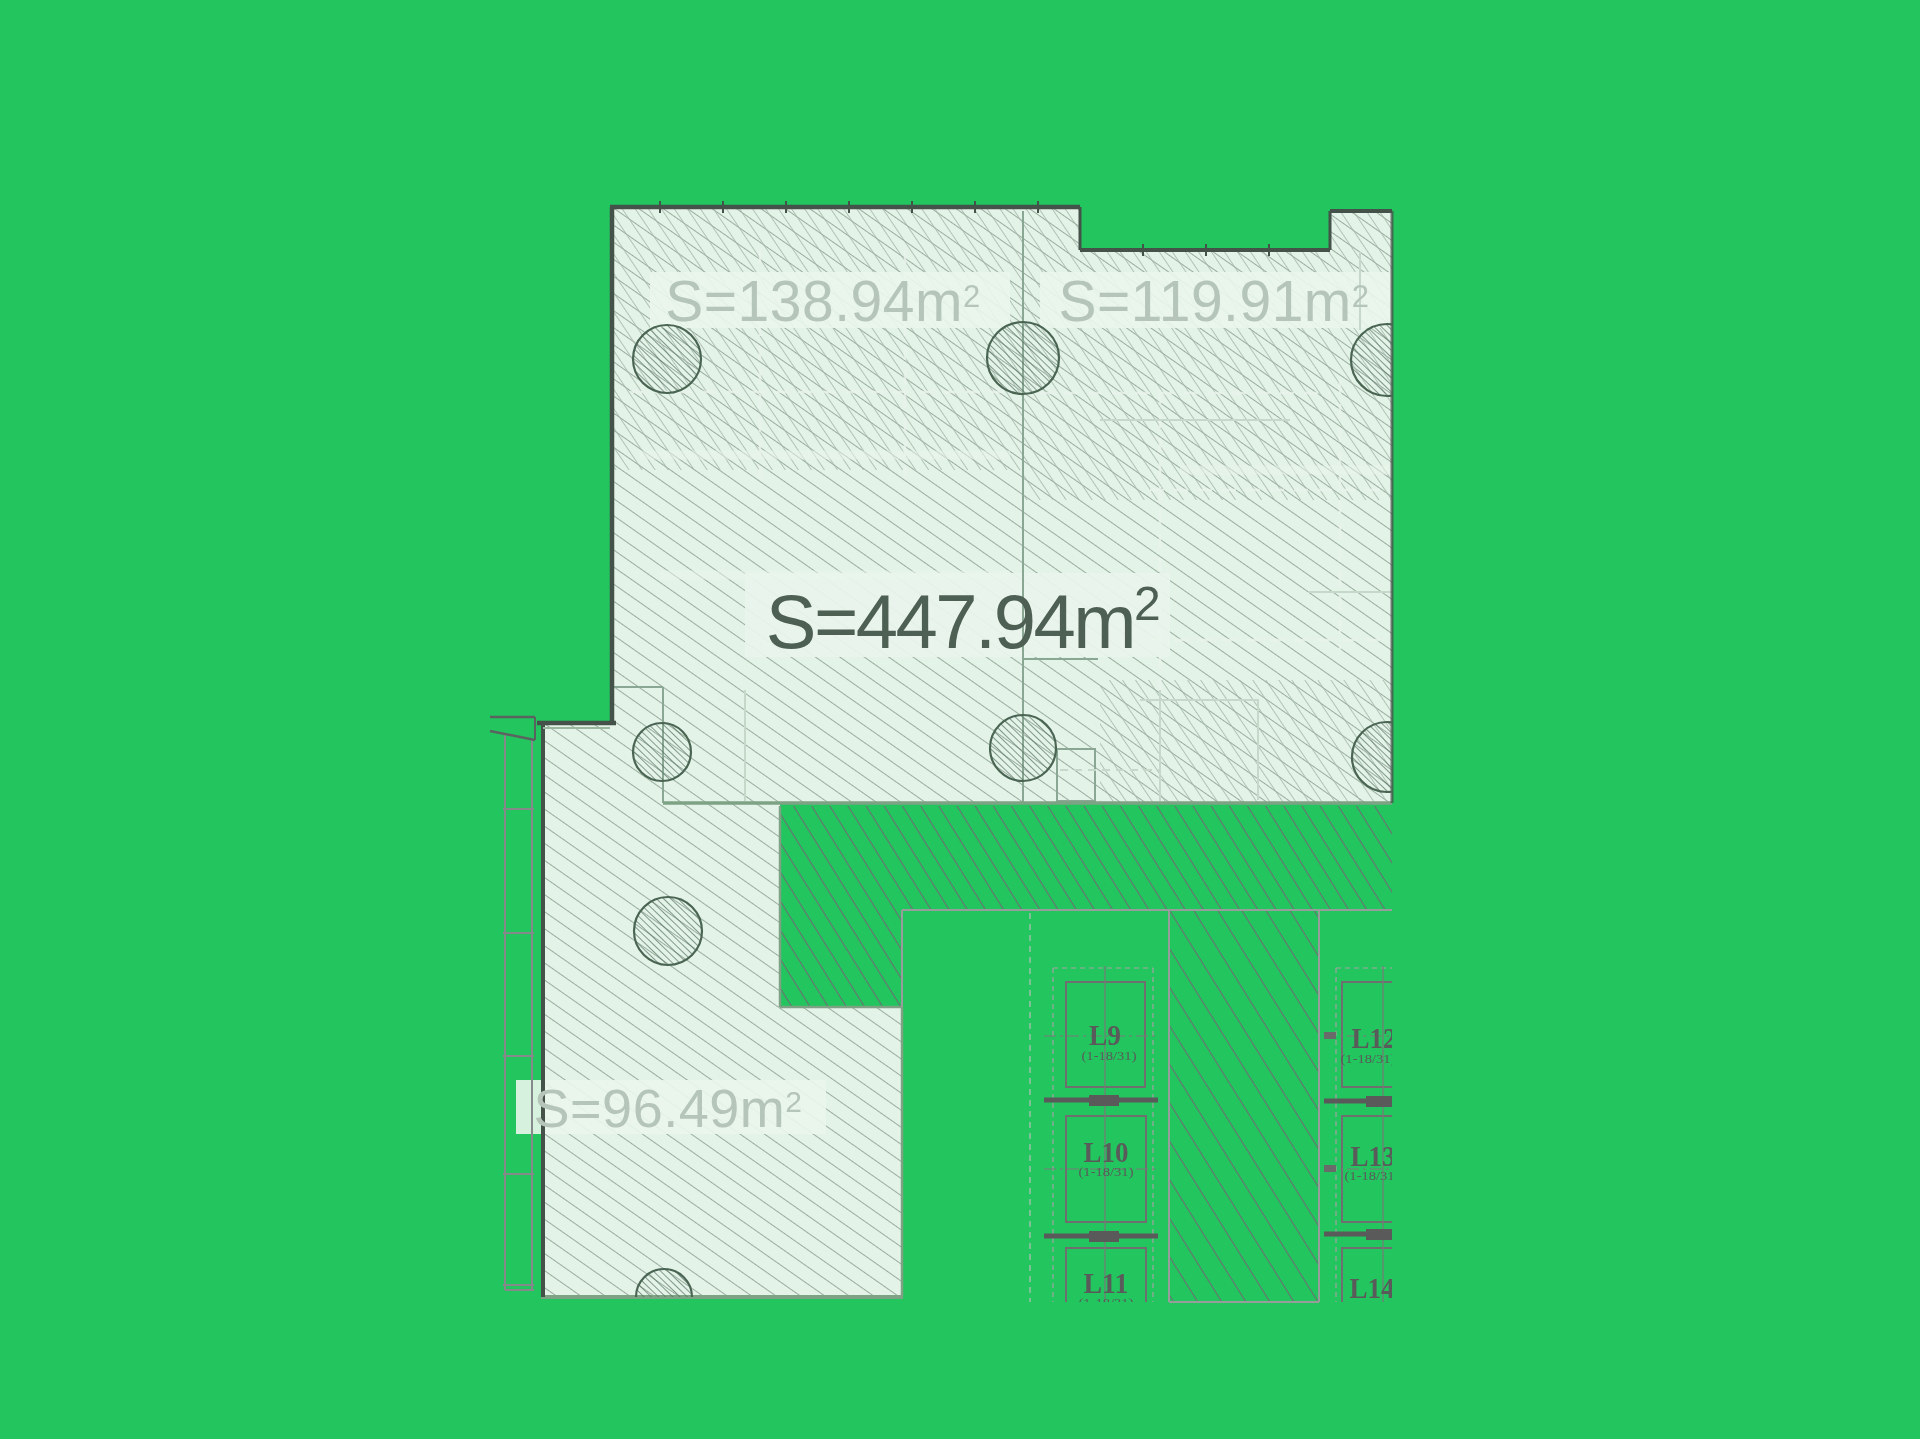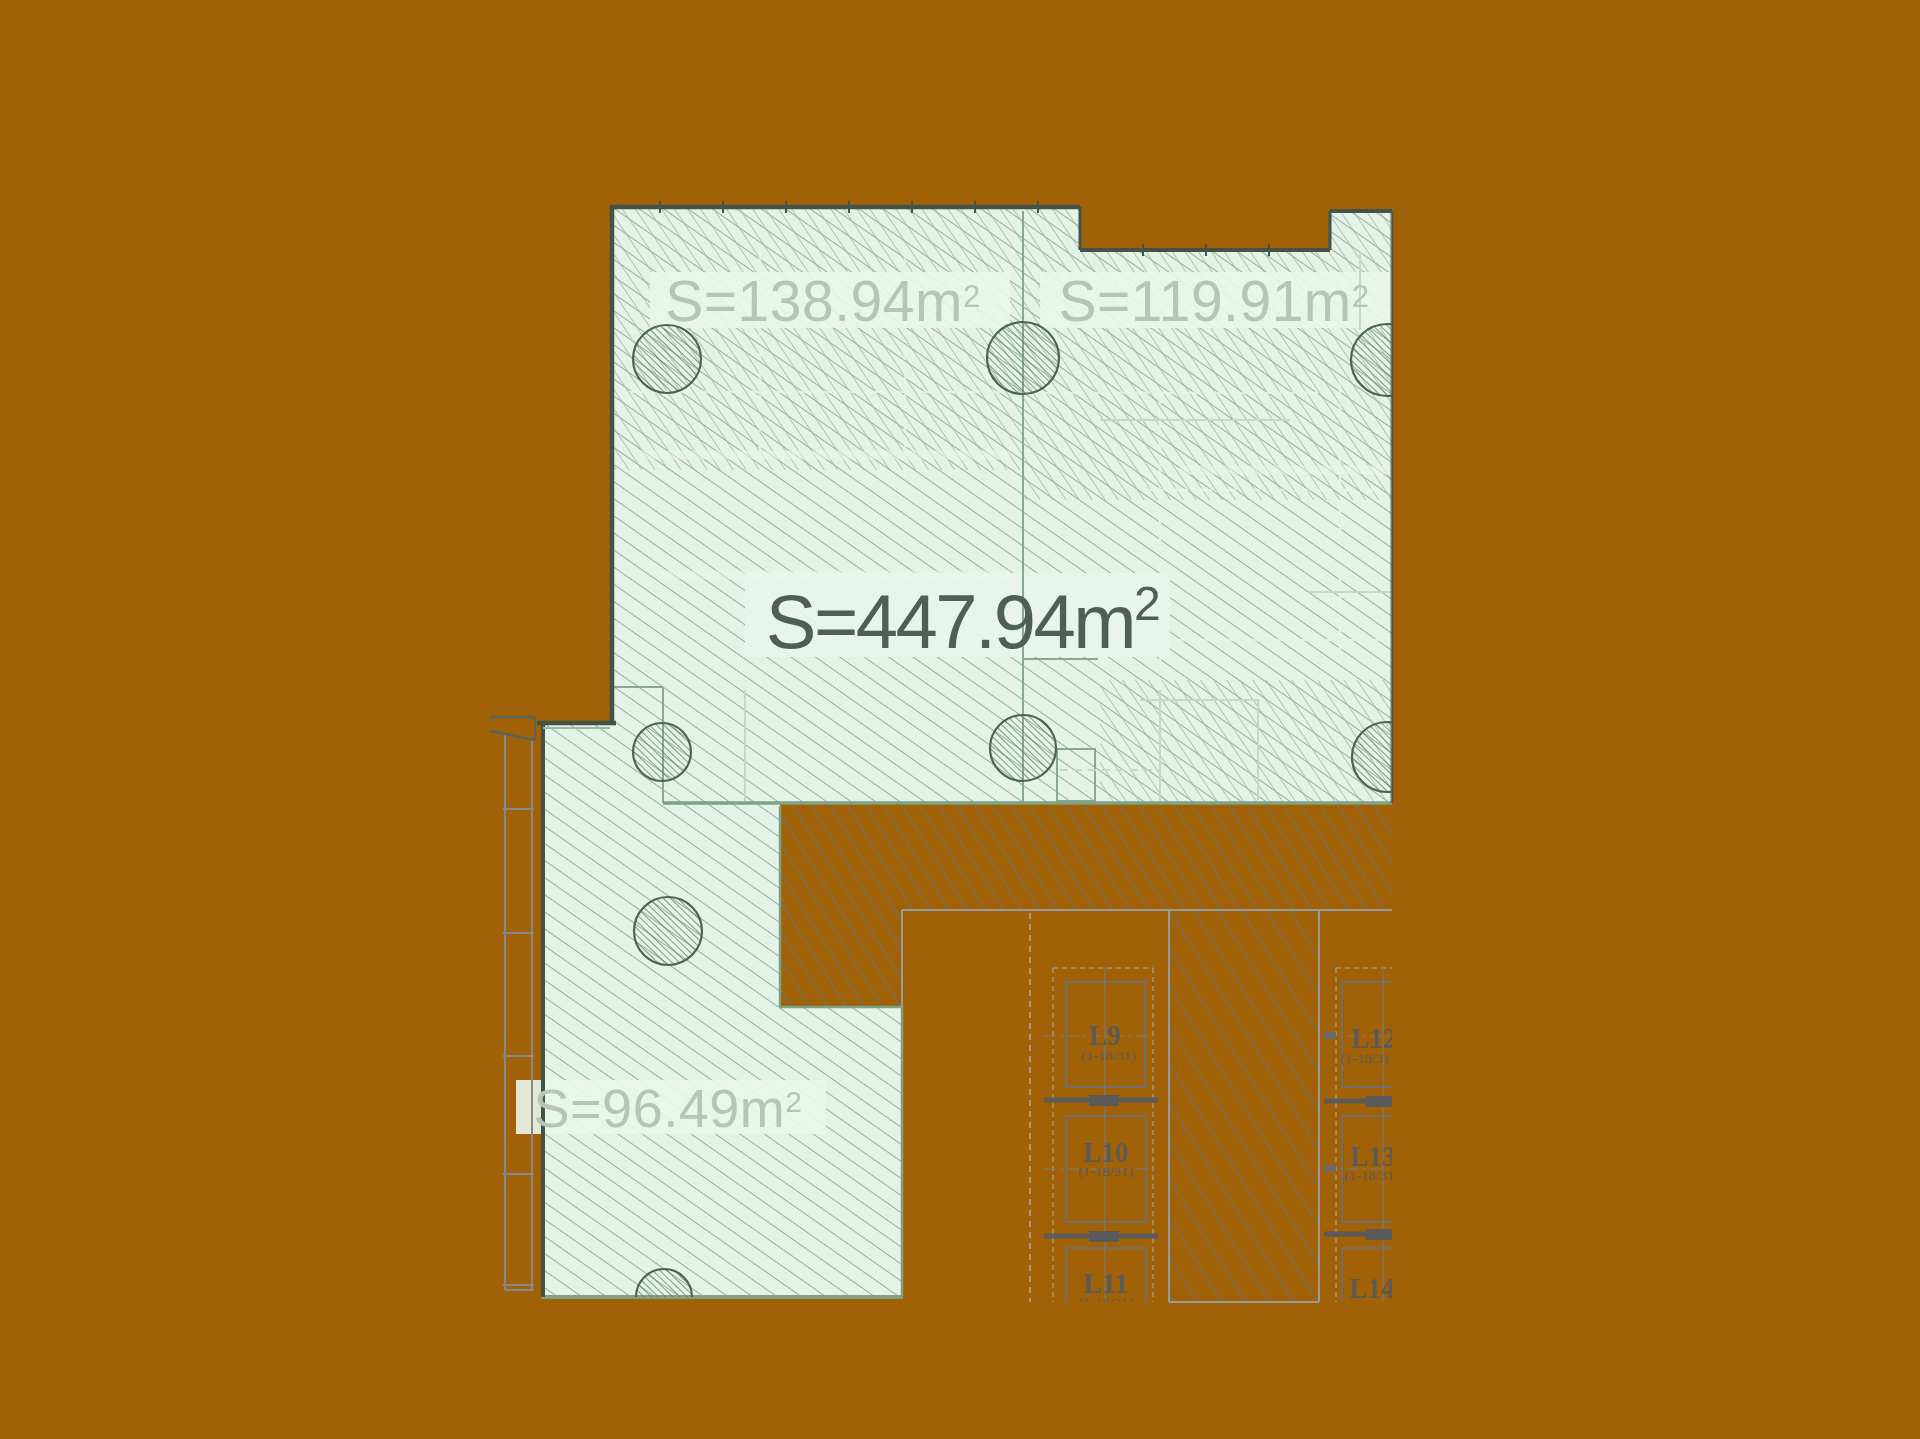--- a/index.html
+++ b/index.html
@@ -1,16 +1,16 @@
 <!DOCTYPE html>
 <html><head>
 <meta charset="utf-8">
 <style>
   html,body{margin:0;padding:0;background:#ffffff;}
-  #page{position:relative;width:1920px;height:1439px;background:#a16207;overflow:hidden;
+  #page{position:relative;width:1920px;height:1439px;background:#22c55e;overflow:hidden;
         font-family:"Liberation Sans", sans-serif;}
   svg{position:absolute;left:0;top:0;}
 </style>
 </head>
 <body>
 
 <div id="page">
 <svg width="1920" height="1439" viewBox="0 0 1920 1439">
 <defs>
 

